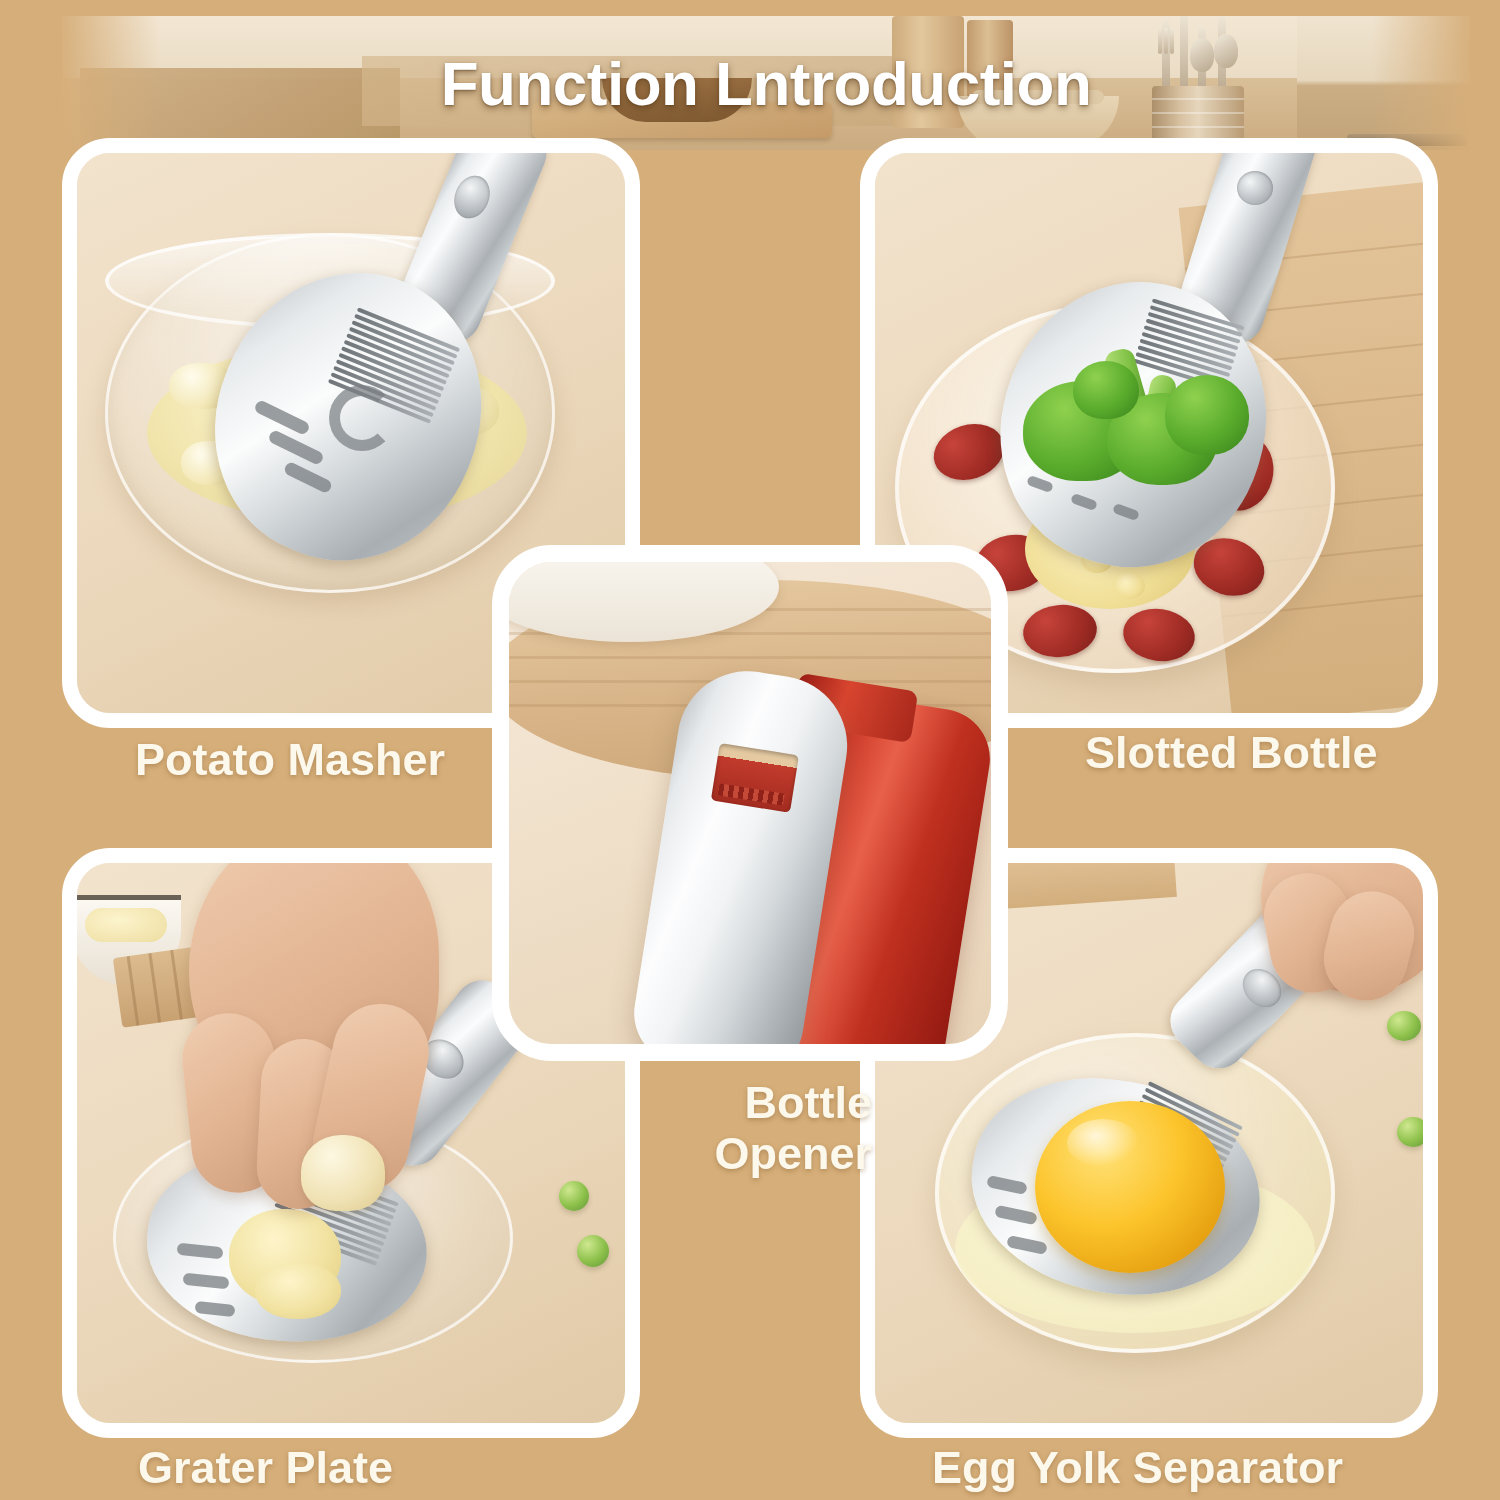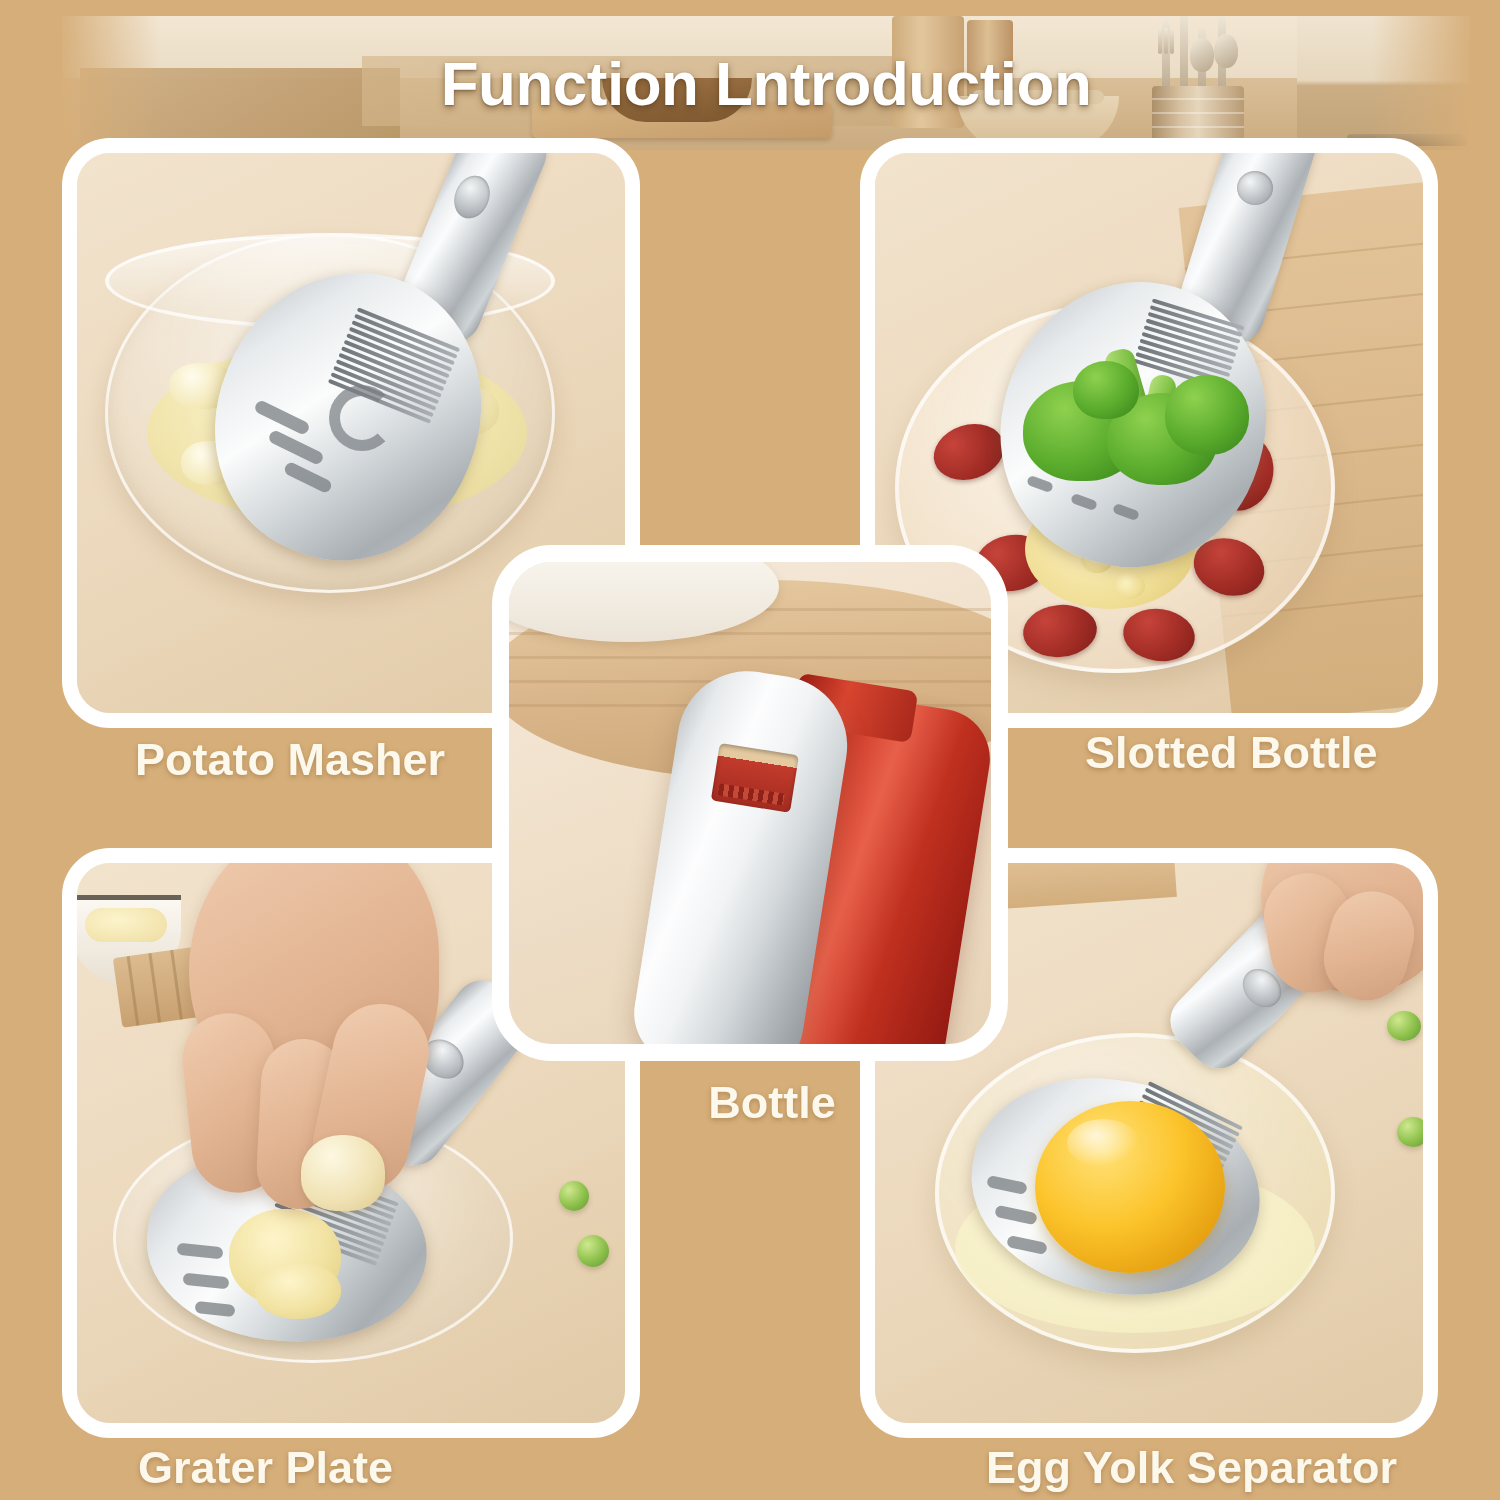--- a/index.html
+++ b/index.html
@@ -84,23 +84,23 @@
   
   .label{
     position:absolute; z-index:30;
     font-size:45px; font-weight:bold; color:#fdf8ec;
     text-shadow:0 2px 5px rgba(130,95,50,.45);
     line-height:1.13; white-space:nowrap;
   }
   .l-tl{ left:135px; top:735px; }
   .l-tr{ left:1085px; top:728px; }
   .l-bl{ left:138px; top:1443px; }
-  .l-br{ left:986px; top:1443px; }
+  .l-br{ left:932px; top:1443px; }
   .l-mid{ left:672px; top:1078px; text-align:center; width:200px; }
-  .l-mid span{ display:block; }
+  .l-mid span{ display:block;text-align:right; }
   .tbl-cream{background:linear-gradient(160deg,#f6eadb 0%,#f0e0ca 45%,#e7d3b7 100%);}
   .tbl-warm{background:linear-gradient(155deg,#f2e3cd 0%,#ecd9bd 50%,#e0c9a6 100%);}
 
   .wood{position:absolute;background:linear-gradient(180deg,#e3c49a,#d3ae7d);}
   .wood i{position:absolute;left:0;width:100%;height:2px;background:rgba(165,125,80,.28);}
 
   
   .handle{position:absolute;background:
       linear-gradient(100deg,#9fa3a6 0%,#e9ecee 18%,#fbfcfd 34%,#d7dbde 52%,#acb1b5 72%,#cfd4d7 88%,#8f9599 100%);
       border-radius:28px;box-shadow:0 3px 9px rgba(110,85,55,.28);}
@@ -439,13 +439,14 @@
     <div class="op-cap"></div>
     <div class="op-handle">
       <div class="op-slot">
           <span></span>
         </div>
     </div>
   </div>
 </div>
 <div class="label l-mid">
   <span>Bottle</span>
+  <span>Opener</span>
 </div>
 
 </body></html>

